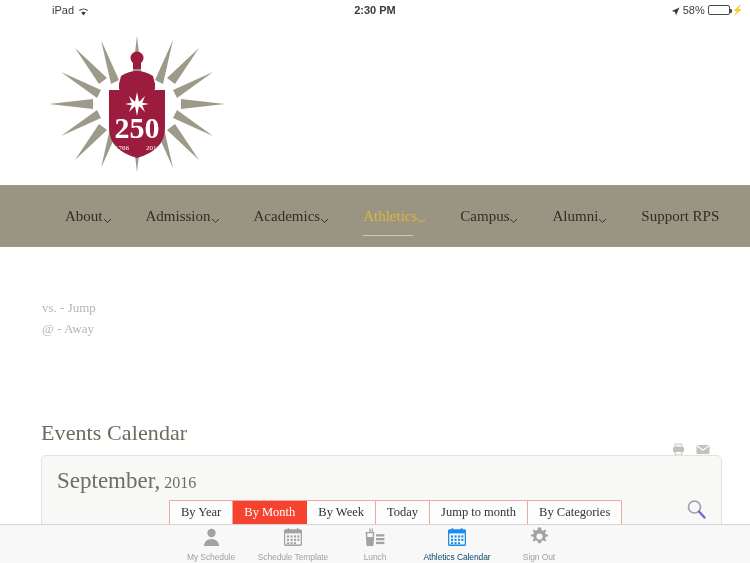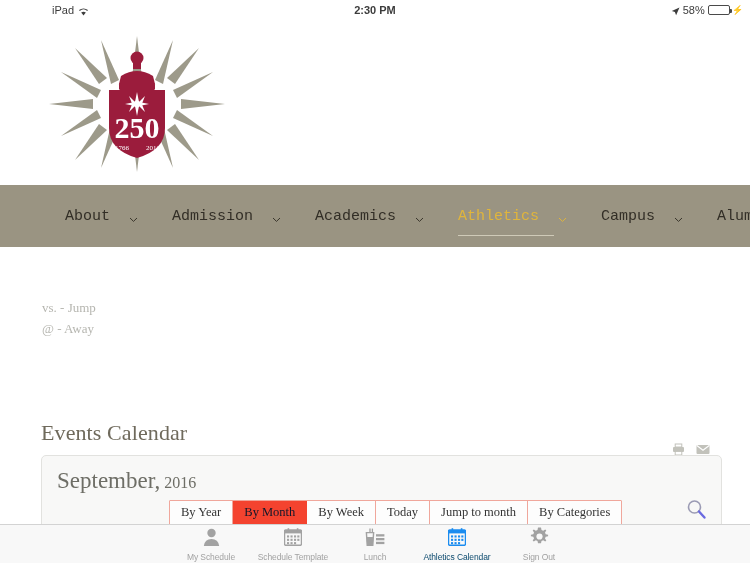--- a/index.html
+++ b/index.html
@@ -47,23 +47,23 @@
 
   
   .mainnav {
     position:absolute; top:185px; left:0; right:0; height:62px;
     background:#9a9482;
     display:flex; align-items:center;
   }
   .nav-inner { display:flex; align-items:center; padding-left:48px; gap:0; }
   .nav-item {
     position:relative;
-    display:flex; align-items:center; gap:19px;
+    display:flex; align-items:center; gap:0;
     padding:0 17px;
-    font-family:Liberation Mono, monospace;
+    font-family:Liberation Serif, serif;
     font-size:15px; color:#322e26;
     cursor:pointer; white-space:nowrap;
   }
   .nav-item.active { color:#e0b53c; }
   .nav-item.active .nav-underline {
     position:absolute; left:17px; right:30px; bottom:-11px; height:1px; background:#cfcab8;
   }
   .chev { width:9px; height:9px; display:inline-block; }
 
   
@@ -111,21 +111,21 @@
   .cal-btn {
     font-family:"Liberation Serif", serif;
     font-size:12.5px;
     color:#333;
     background:#fdfdfd;
     padding:4px 11px 5px;
     border-right:1px solid #f0a79c;
     cursor:pointer; white-space:nowrap; line-height:14px;
   }
   .cal-btn:last-child { border-right:none; }
-  .cal-btn.active { background:#f4432f; color:#0f172a; border-right-color:#f4432f; }
+  .cal-btn.active { background:#f4432f; color:#ffffff; border-right-color:#f4432f; }
 
   .cal-search {
     position:absolute; right:14px; top:42px;
     width:22px; height:22px; cursor:pointer;
   }
 
   
   .tabbar {
     position:absolute; left:0; right:0; bottom:0; height:38px;
     background:#f8f8f8;

